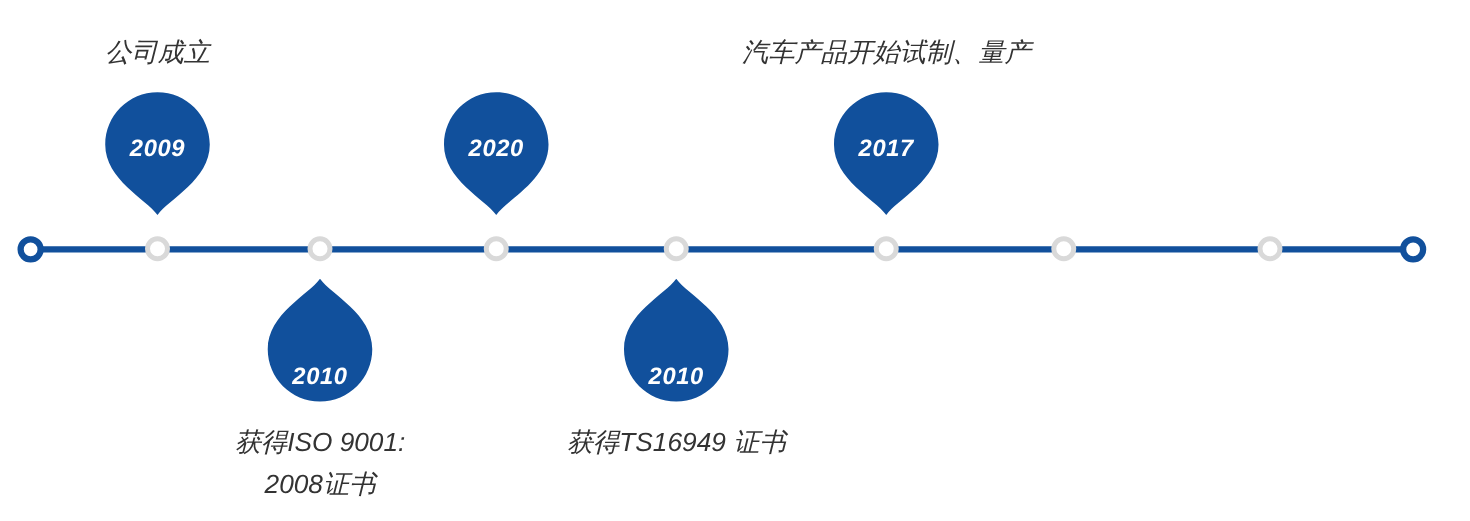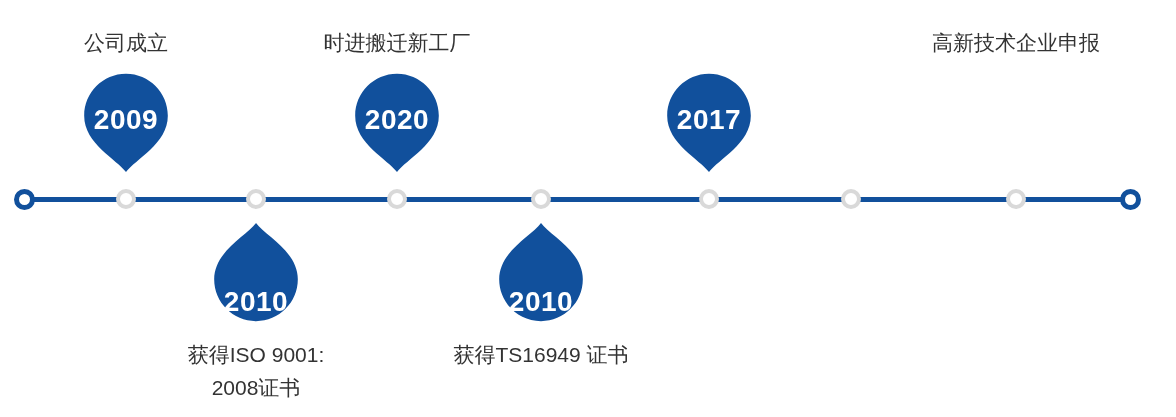--- a/index.html
+++ b/index.html
@@ -8,20 +8,21 @@
     --label:#333333;
   }
   html,body{margin:0;padding:0;background:#ffffff;}
   body{font-family:"Liberation Sans","DejaVu Sans",sans-serif;}
   .canvas{
     position:relative;
     width:1176px;
     height:417px;
     background:#ffffff;
     overflow:hidden;
+    font-style:italic;
   }
   
   .tl-line{
     position:absolute;
     left:25px;
     top:197px;
     width:1106px;
     height:5px;
     background:var(--accent);
     z-index:1;
@@ -73,21 +74,21 @@
   .milestone.top .drop{top:72px;}
   .milestone.bottom .drop{top:223px;}
   .drop svg{display:block;width:100px;height:100px;}
   .milestone.bottom .drop svg{transform:scaleY(-1);}
   .drop .year{
     position:absolute;
     left:0;
     width:100%;
     text-align:center;
     color:#ffffff;
-    font-size:28px;
+    font-size:19px;
     font-weight:bold;
     letter-spacing:0.5px;
     transform:translateY(-50%);
   }
   .milestone.top .drop .year{top:48px;}
   .milestone.bottom .drop .year{top:55px;margin-top:24px;}
   
   .label{
     position:absolute;
     left:0;
@@ -130,21 +131,20 @@
     <div class="drop">
       <svg viewBox="0 0 100 110">
         <path d="M50 110 C 40 96, 4 79, 4 48 C 4 22.6, 24.6 2, 50 2 C 75.4 2, 96 22.6, 96 48 C 96 79, 60 96, 50 110 Z" fill="#11509C"></path>
       </svg>
       <span class="year">2010</span>
     </div>
     <div class="node"></div>
   </div>
 
   <div class="milestone top" style="--x:397px">
-    <div class="label">时进搬迁新工厂</div>
     <div class="drop">
       <svg viewBox="0 0 100 110">
         <path d="M50 110 C 40 96, 4 79, 4 48 C 4 22.6, 24.6 2, 50 2 C 75.4 2, 96 22.6, 96 48 C 96 79, 60 96, 50 110 Z" fill="#11509C"></path>
       </svg>
       <span class="year">2020</span>
     </div>
     <div class="node"></div>
   </div>
 
   <div class="milestone bottom" style="--x:541px">
@@ -152,31 +152,31 @@
     <div class="drop">
       <svg viewBox="0 0 100 110">
         <path d="M50 110 C 40 96, 4 79, 4 48 C 4 22.6, 24.6 2, 50 2 C 75.4 2, 96 22.6, 96 48 C 96 79, 60 96, 50 110 Z" fill="#11509C"></path>
       </svg>
       <span class="year">2010</span>
     </div>
     <div class="node"></div>
   </div>
 
   <div class="milestone top" style="--x:709px">
+    <div class="label">汽车产品开始试制、量产</div>
     <div class="drop">
       <svg viewBox="0 0 100 110">
         <path d="M50 110 C 40 96, 4 79, 4 48 C 4 22.6, 24.6 2, 50 2 C 75.4 2, 96 22.6, 96 48 C 96 79, 60 96, 50 110 Z" fill="#11509C"></path>
       </svg>
       <span class="year">2017</span>
     </div>
     <div class="node"></div>
   </div>
 
   <div class="milestone bottom" style="--x:851px">
     <div class="node"></div>
   </div>
 
   <div class="milestone top" style="--x:1016px">
-    <div class="label">高新技术企业申报</div>
     <div class="node"></div>
   </div>
 
 </div>
 
 </body></html>

